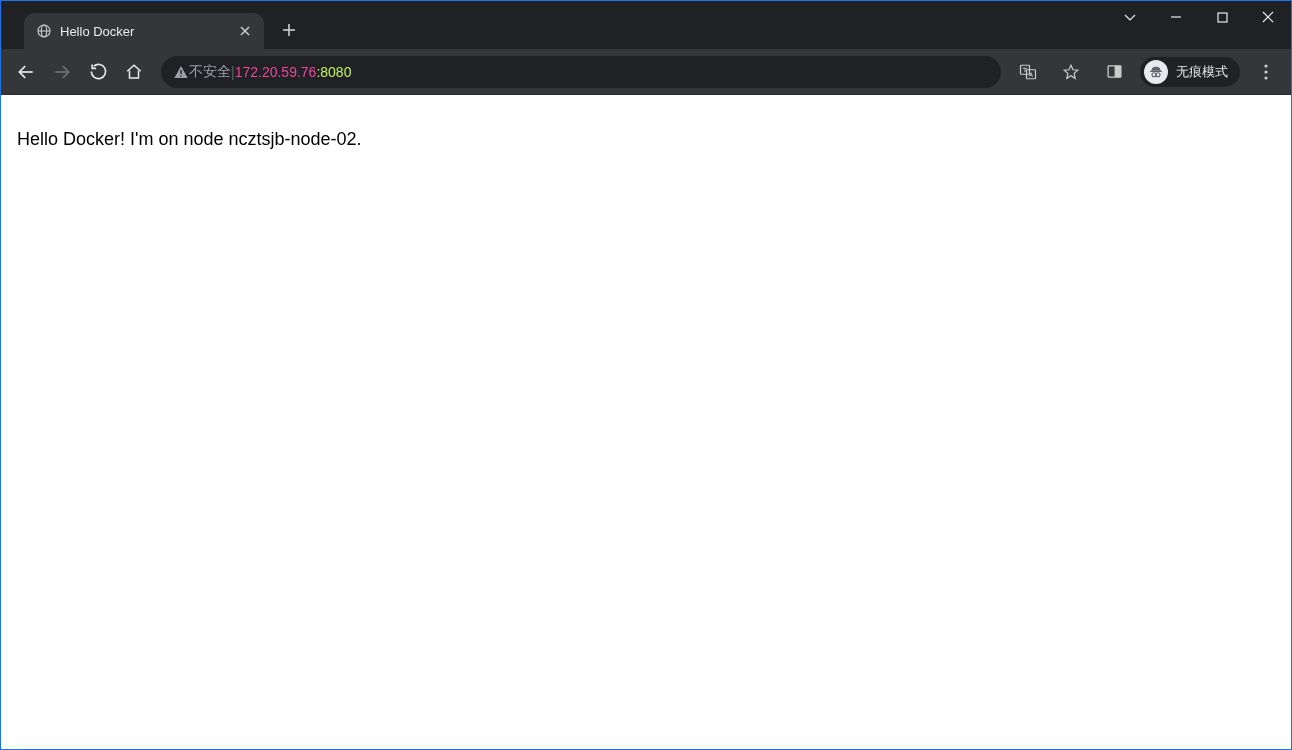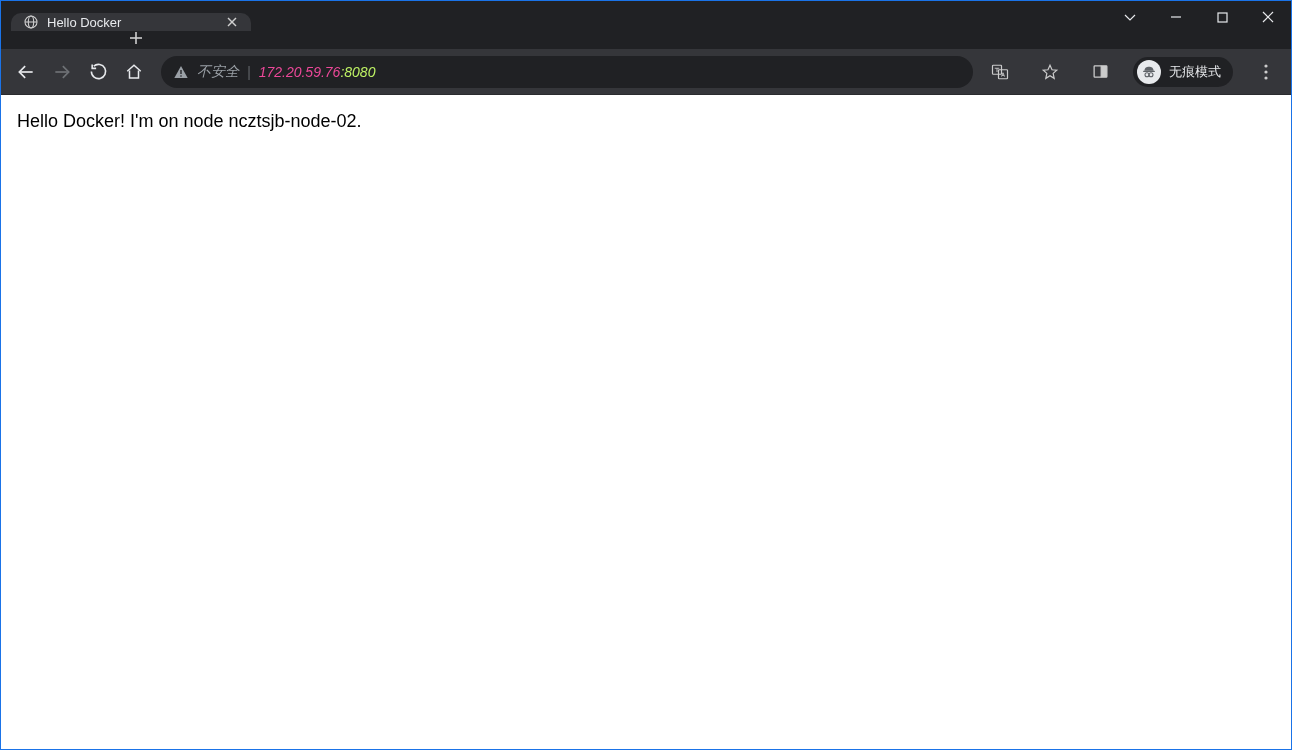--- a/index.html
+++ b/index.html
@@ -13,24 +13,23 @@
     }
     .titlebar {
       height: 48px;
       background: #202124;
       display: flex;
       align-items: flex-end;
       position: relative;
     }
     .tab-strip {
       display: flex;
-      align-items: center;
-      padding-left: 10px;
+      align-items: flex-end;
+      padding-left: 23px;
       height: 100%;
-      flex-direction: column;
     }
     .tab {
       display: flex;
       align-items: center;
       background: #35363a;
       height: 36px;
       min-width: 240px;
       max-width: 280px;
       padding: 0 10px 0 12px;
       border-top-left-radius: 10px;
@@ -119,32 +118,30 @@
       flex: 1;
       height: 32px;
       background: #202124;
       border-radius: 16px;
       display: flex;
       align-items: center;
       padding: 0 12px;
       margin: 0 8px;
       color: #9aa0a6;
       font-size: 14px;
-      gap: 8px;
-      font-style: italic;
     }
     .omnibox .sec-icon { display:flex; align-items:center; }
     .omnibox .sec-text { color:#9aa0a6; font-size:14px; }
     .omnibox .divider { color:#5f6368; }
     .omnibox .url-host { color:#ec4899; }
     .omnibox .url-port { color:#bef264; }
     .right-cluster {
       display: flex;
       align-items: center;
-      gap: 16px;
+      gap: 9px;
     }
     .icon-btn {
       width: 34px; height: 34px;
       display: flex; align-items:center; justify-content:center;
       color: #cccccc; border-radius: 50%; cursor:pointer;
     }
     .incognito-chip {
       display: flex;
       align-items: center;
       height: 30px;
@@ -157,21 +154,21 @@
     }
     .incognito-avatar {
       width: 24px; height: 24px;
       background: #e8eaed;
       border-radius: 50%;
       display:flex; align-items:center; justify-content:center;
     }
     .viewport {
       background: #ffffff;
       height: calc(750px - 48px - 46px - 2px);
-      padding: 14px 16px;
+      padding: 32px 16px;
       font-family: Arial, Helvetica, sans-serif;
     }
     .page-text {
       font-size: 18px;
       color: #000000;
       line-height: 1.35;
     }
     svg { display:block; }
   </style>
 </head>

